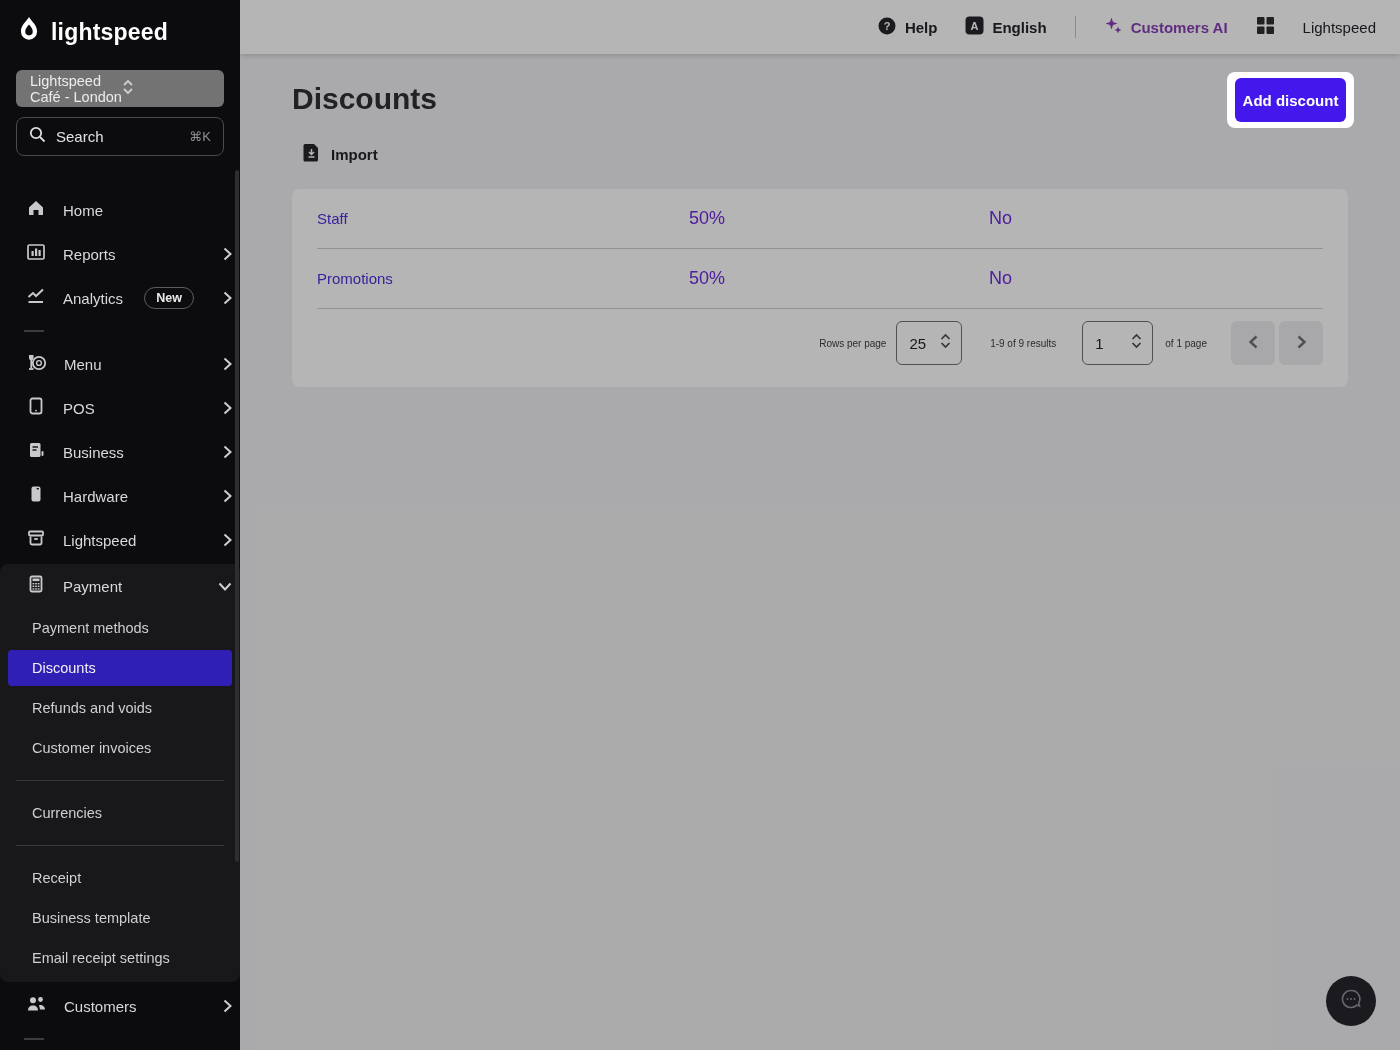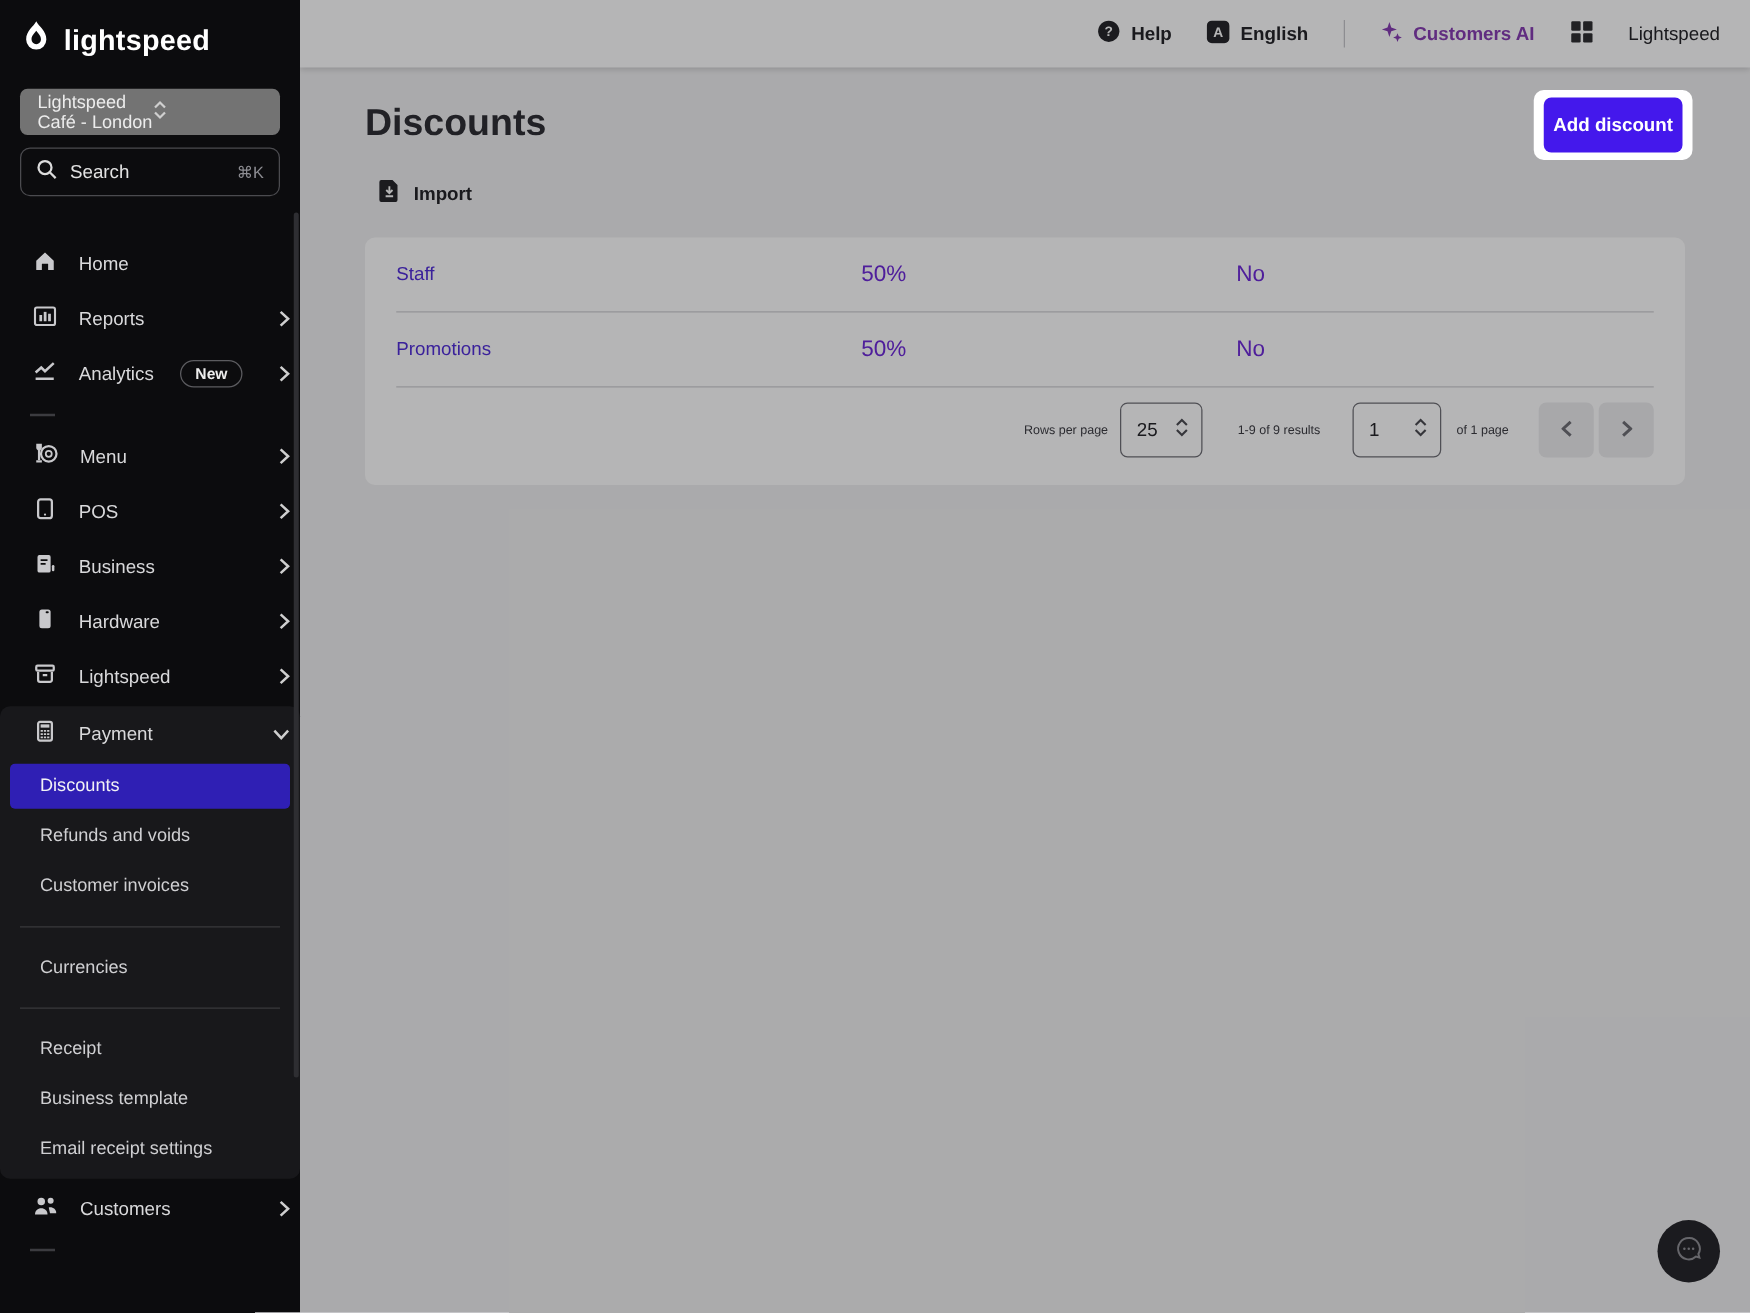--- a/index.html
+++ b/index.html
@@ -225,20 +225,23 @@
                 <rect x="11.7" y="14.2" width="1.8" height="1.4"></rect>
               </g>
             </svg></span>
         <span class="lbl">Payment</span>
         <span class="chev">
             <svg width="14" height="9" viewBox="0 0 14 9">
               <path d="M1.5 1.5 L7 7.5 L12.5 1.5" fill="none" stroke="#cfcfcf" stroke-width="2"></path>
             </svg>
           </span>
       </div>
+      <div class="sub-item">
+          <span>Payment methods</span>
+        </div>
       <div class="sub-item active">
           <span>Discounts</span>
         </div>
       <div class="sub-item">
           <span>Refunds and voids</span>
         </div>
       <div class="sub-item">
           <span>Customer invoices</span>
         </div>
       <div class="divider-long"></div>

